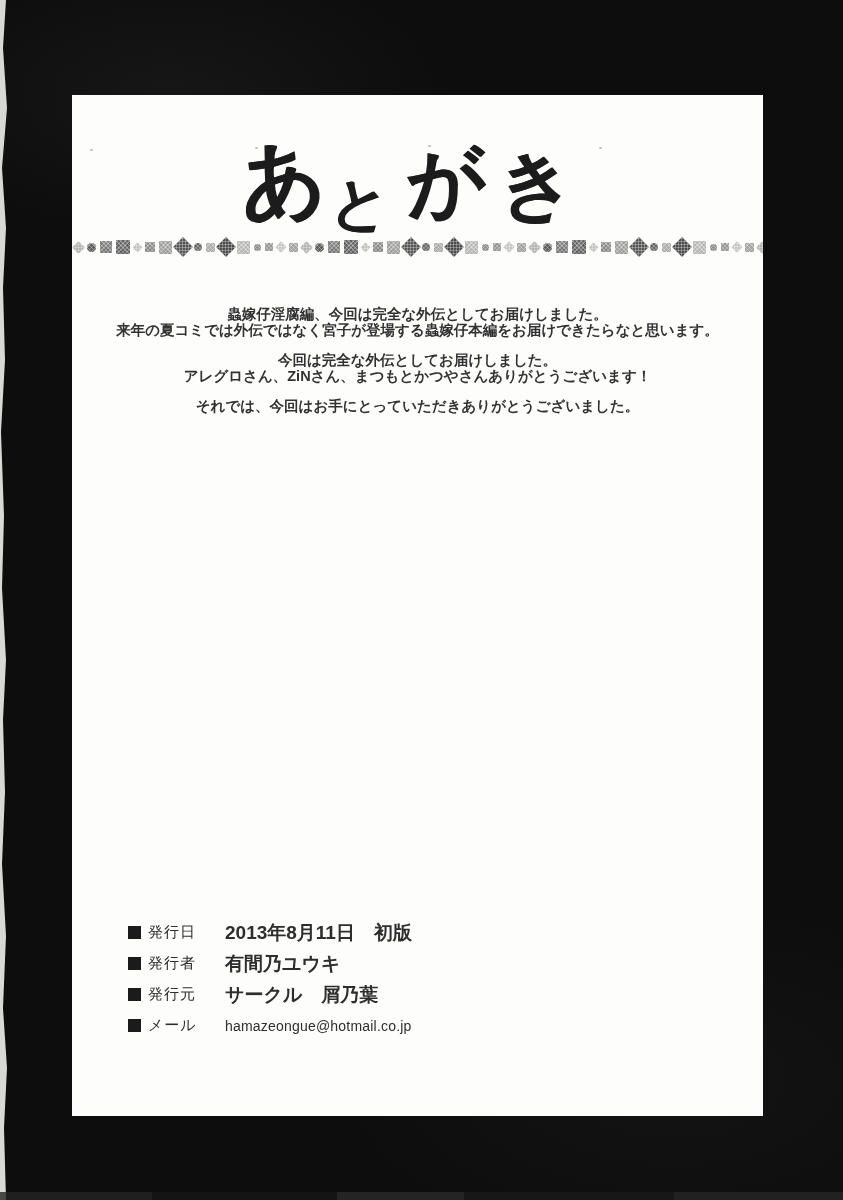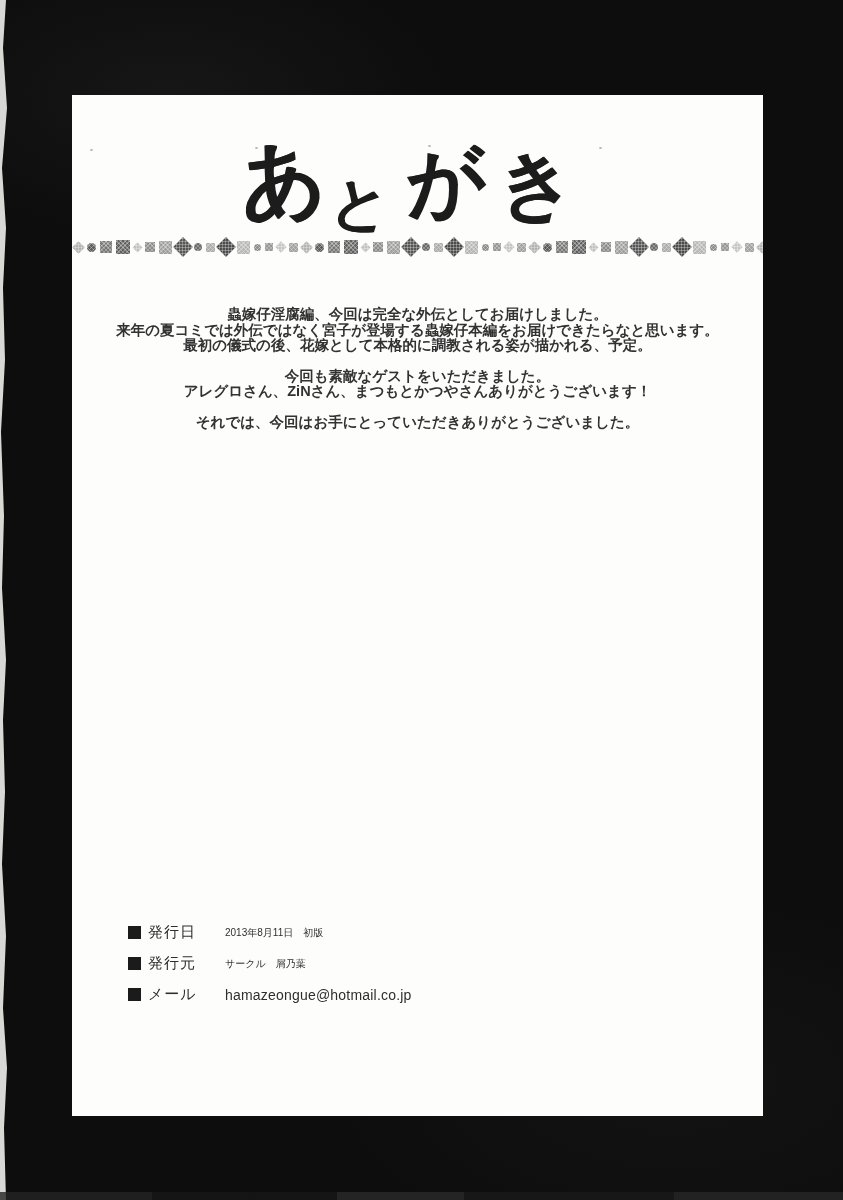--- a/index.html
+++ b/index.html
@@ -74,21 +74,21 @@
     letter-spacing:0;
   }
   .afterword p{margin:0 0 15px 0;}
   .afterword .line{display:block;white-space:nowrap;}
 
   
   .colophon{position:absolute;top:822px;left:56px;}
   .col-row{display:flex;align-items:center;height:31px;color:#2e2e2e;}
   .bullet-sq{flex:none;width:13px;height:13px;background:#1b1b1b;margin-right:7px;}
   .col-label{flex:none;width:72px;font-size:15px;font-weight:400;letter-spacing:1px;}
-  .col-value{font-size:10px;font-weight:400;margin-left:5px;white-space:pre;}
+  .col-value{font-size:19px;font-weight:700;margin-left:5px;white-space:pre;}
   .col-value.latin{font-size:14px;font-weight:500;letter-spacing:.2px;}
 </style>
 </head>
 <body>
 
 <div class="canvas">
 
   <div class="paper-edge"></div>
   <div class="bottom-band"></div>
 
@@ -152,36 +152,40 @@
         <span class="dv-shape dv-square" style="width: 8px; height: 8px; background-color: rgb(152, 152, 150);"></span>
         <span class="dv-shape dv-diamond" style="width: 8px; height: 8px; background-color: rgb(198, 198, 196);"></span>
         <span class="dv-shape dv-square" style="width: 9px; height: 9px; background-color: rgb(162, 162, 160);"></span>
         <span class="dv-shape dv-diamond" style="width: 9px; height: 9px; background-color: rgb(178, 178, 176);"></span>
       </div>
 
     <div class="afterword">
       <p>
         <span class="line">蟲嫁仔淫腐編、今回は完全な外伝としてお届けしました。</span>
         <span class="line">来年の夏コミでは外伝ではなく宮子が登場する蟲嫁仔本編をお届けできたらなと思います。</span>
-        <span class="line">最初の儀式の後、花嫁として本格的に調教される姿が描かれる、予定。</span>
       </p>
       <p>
-        <span class="line">今回も素敵なゲストをいただきました。</span>
+        <span class="line">今回は完全な外伝としてお届けしました。</span>
         <span class="line">アレグロさん、ZiNさん、まつもとかつやさんありがとうございます！</span>
       </p>
       <p>
         <span class="line">それでは、今回はお手にとっていただきありがとうございました。</span>
       </p>
     </div>
 
     <div class="colophon">
       <div class="col-row">
         <span class="bullet-sq"></span>
         <span class="col-label">発行日</span>
         <span class="col-value">2013年8月11日　初版</span>
+      </div>
+      <div class="col-row">
+        <span class="bullet-sq"></span>
+        <span class="col-label">発行者</span>
+        <span class="col-value">有間乃ユウキ</span>
       </div>
       <div class="col-row">
         <span class="bullet-sq"></span>
         <span class="col-label">発行元</span>
         <span class="col-value">サークル　屑乃葉</span>
       </div>
       <div class="col-row">
         <span class="bullet-sq"></span>
         <span class="col-label">メール</span>
         <span class="col-value latin">hamazeongue@hotmail.co.jp</span>

